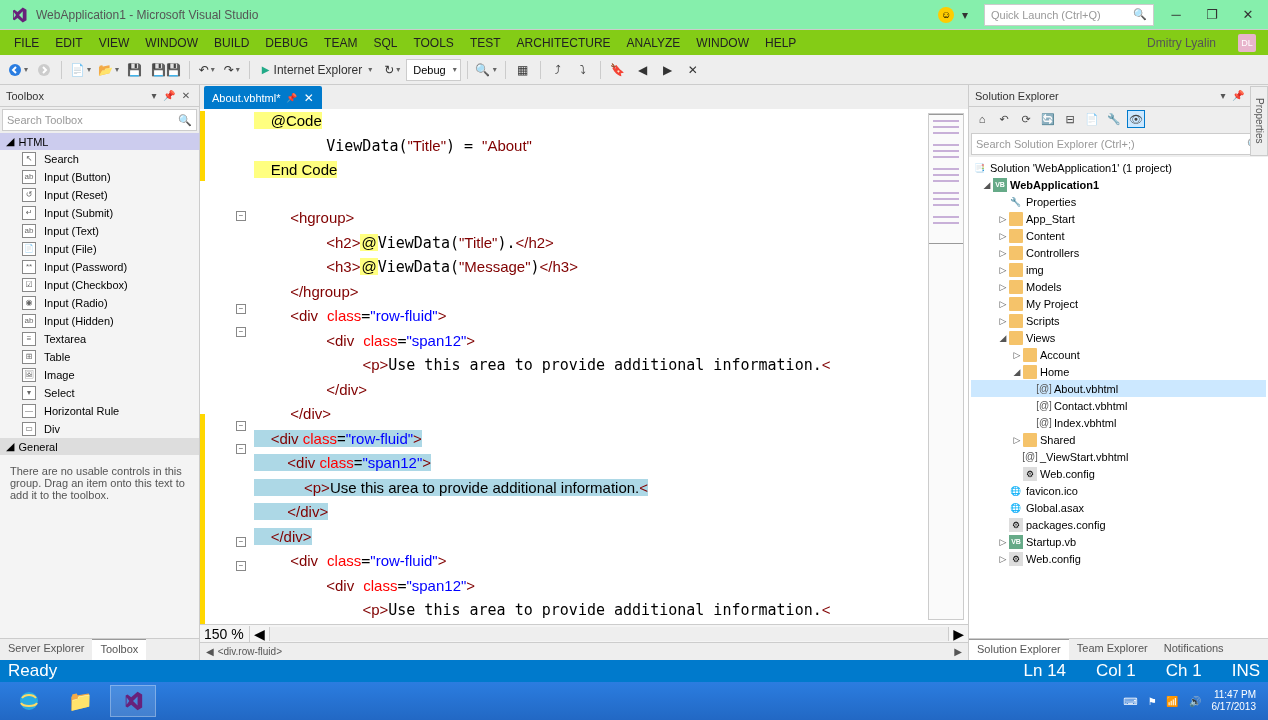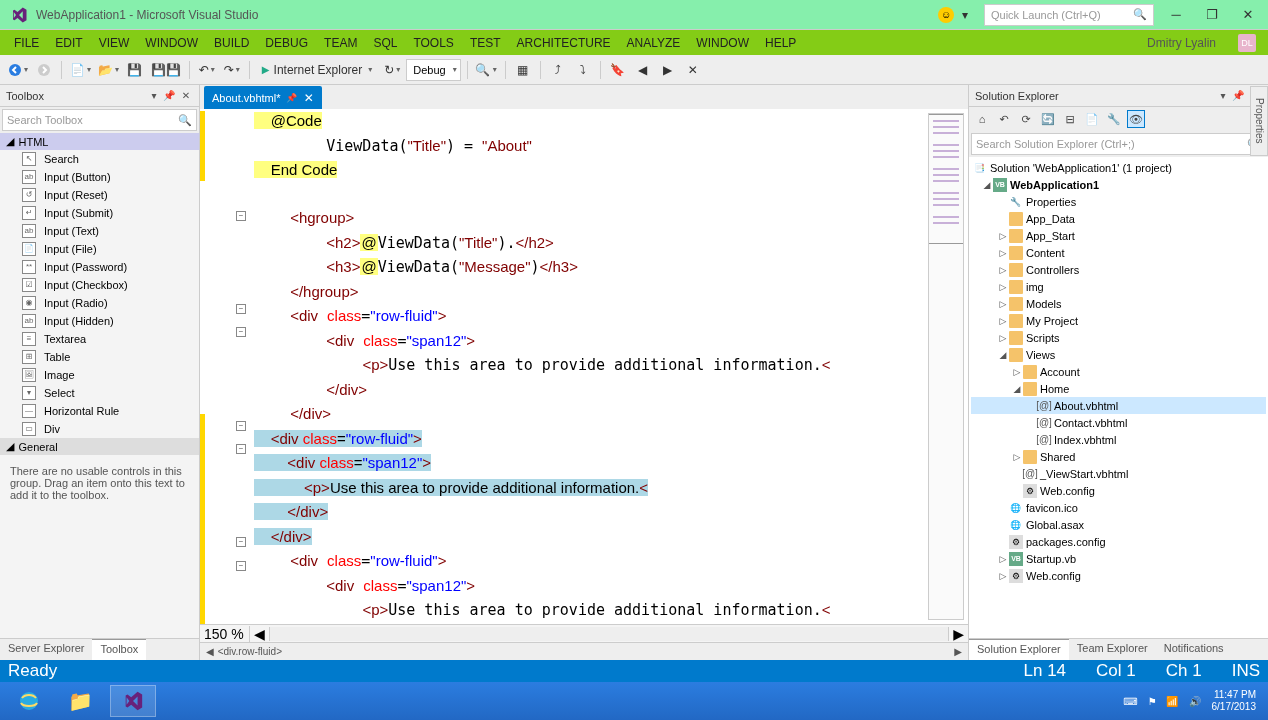--- a/index.html
+++ b/index.html
@@ -443,24 +443,20 @@
         </div>
       <div class="tree-node" style="padding-left:10px">
           <span class="arrow">◢</span>
           <span class="ficon vbicon">VB</span>
           <span class="name bold">WebApplication1</span>
         </div>
       <div class="tree-node" style="padding-left:38px">
           <span class="ficon">🔧</span>
           <span class="name">Properties</span>
         </div>
-      <div class="tree-node" style="padding-left:38px">
-          <span class="ficon folder"></span>
-          <span class="name">App_Data</span>
-        </div>
       <div class="tree-node" style="padding-left:26px">
           <span class="arrow">▷</span>
           <span class="ficon folder"></span>
           <span class="name">App_Start</span>
         </div>
       <div class="tree-node" style="padding-left:26px">
           <span class="arrow">▷</span>
           <span class="ficon folder"></span>
           <span class="name">Content</span>
         </div>

